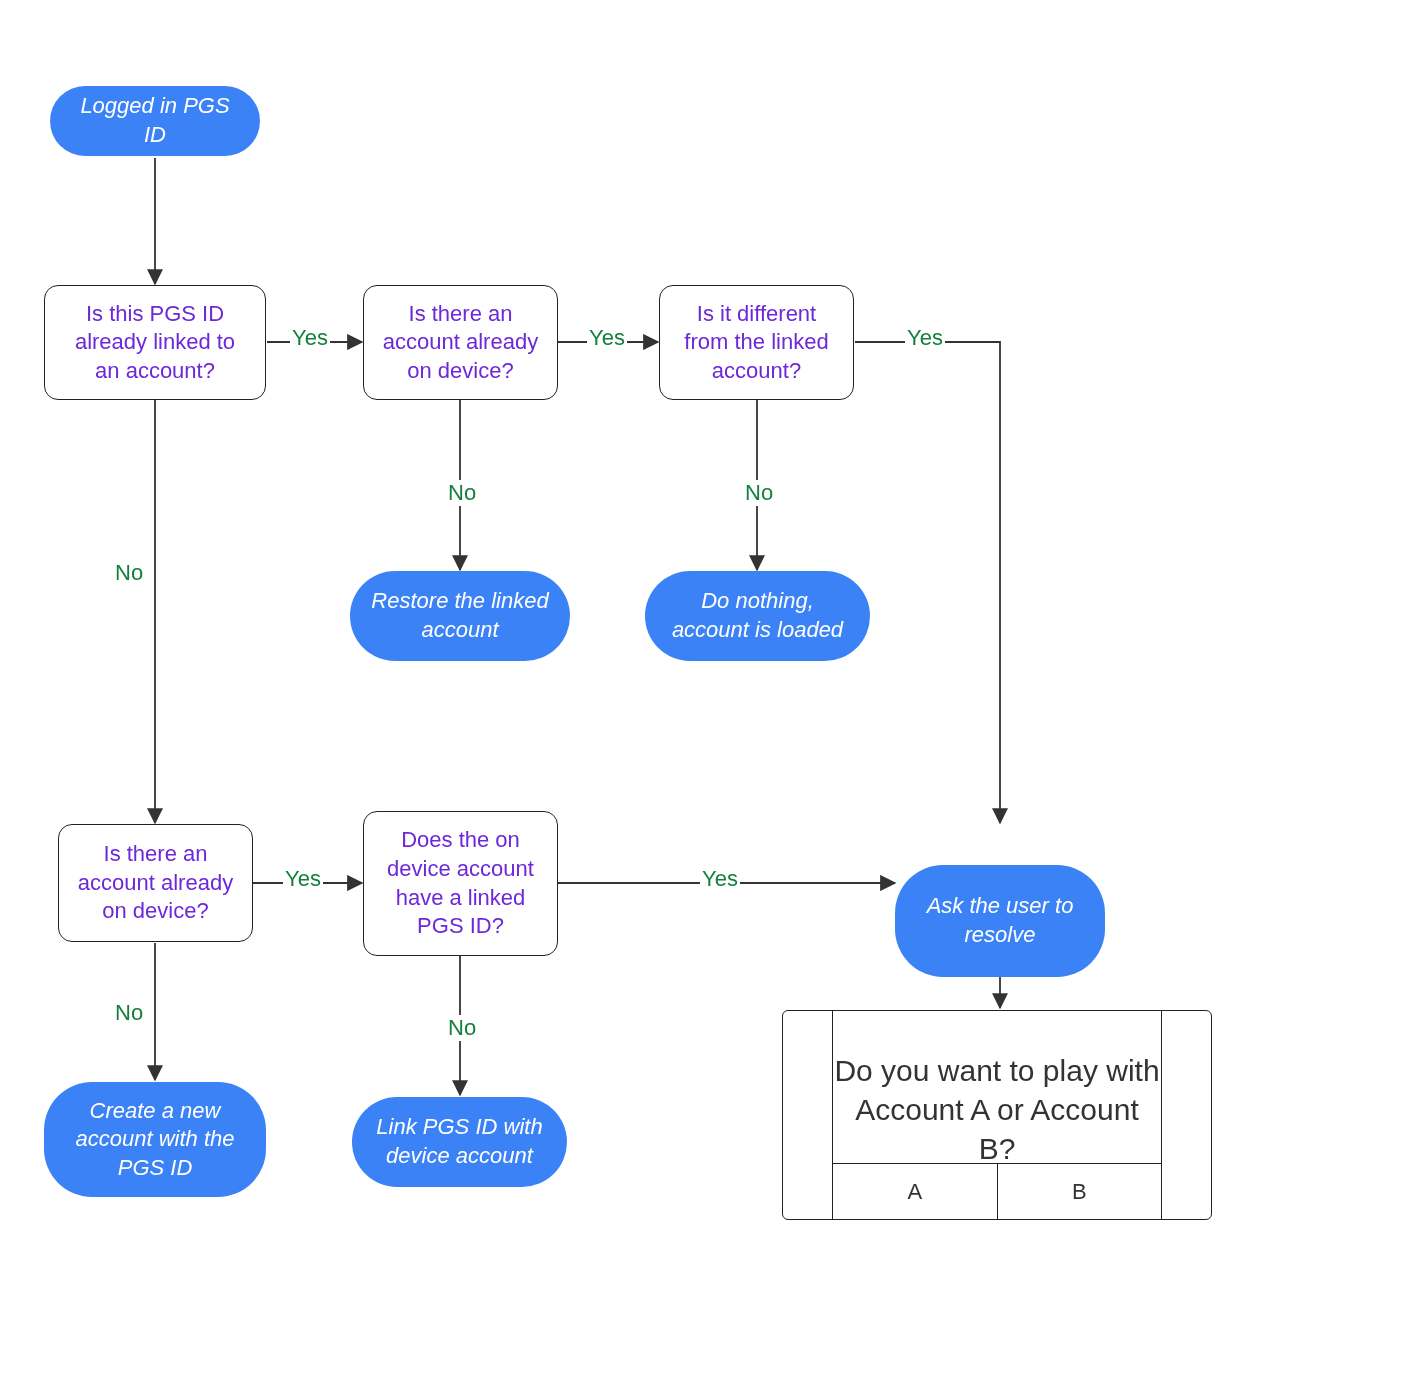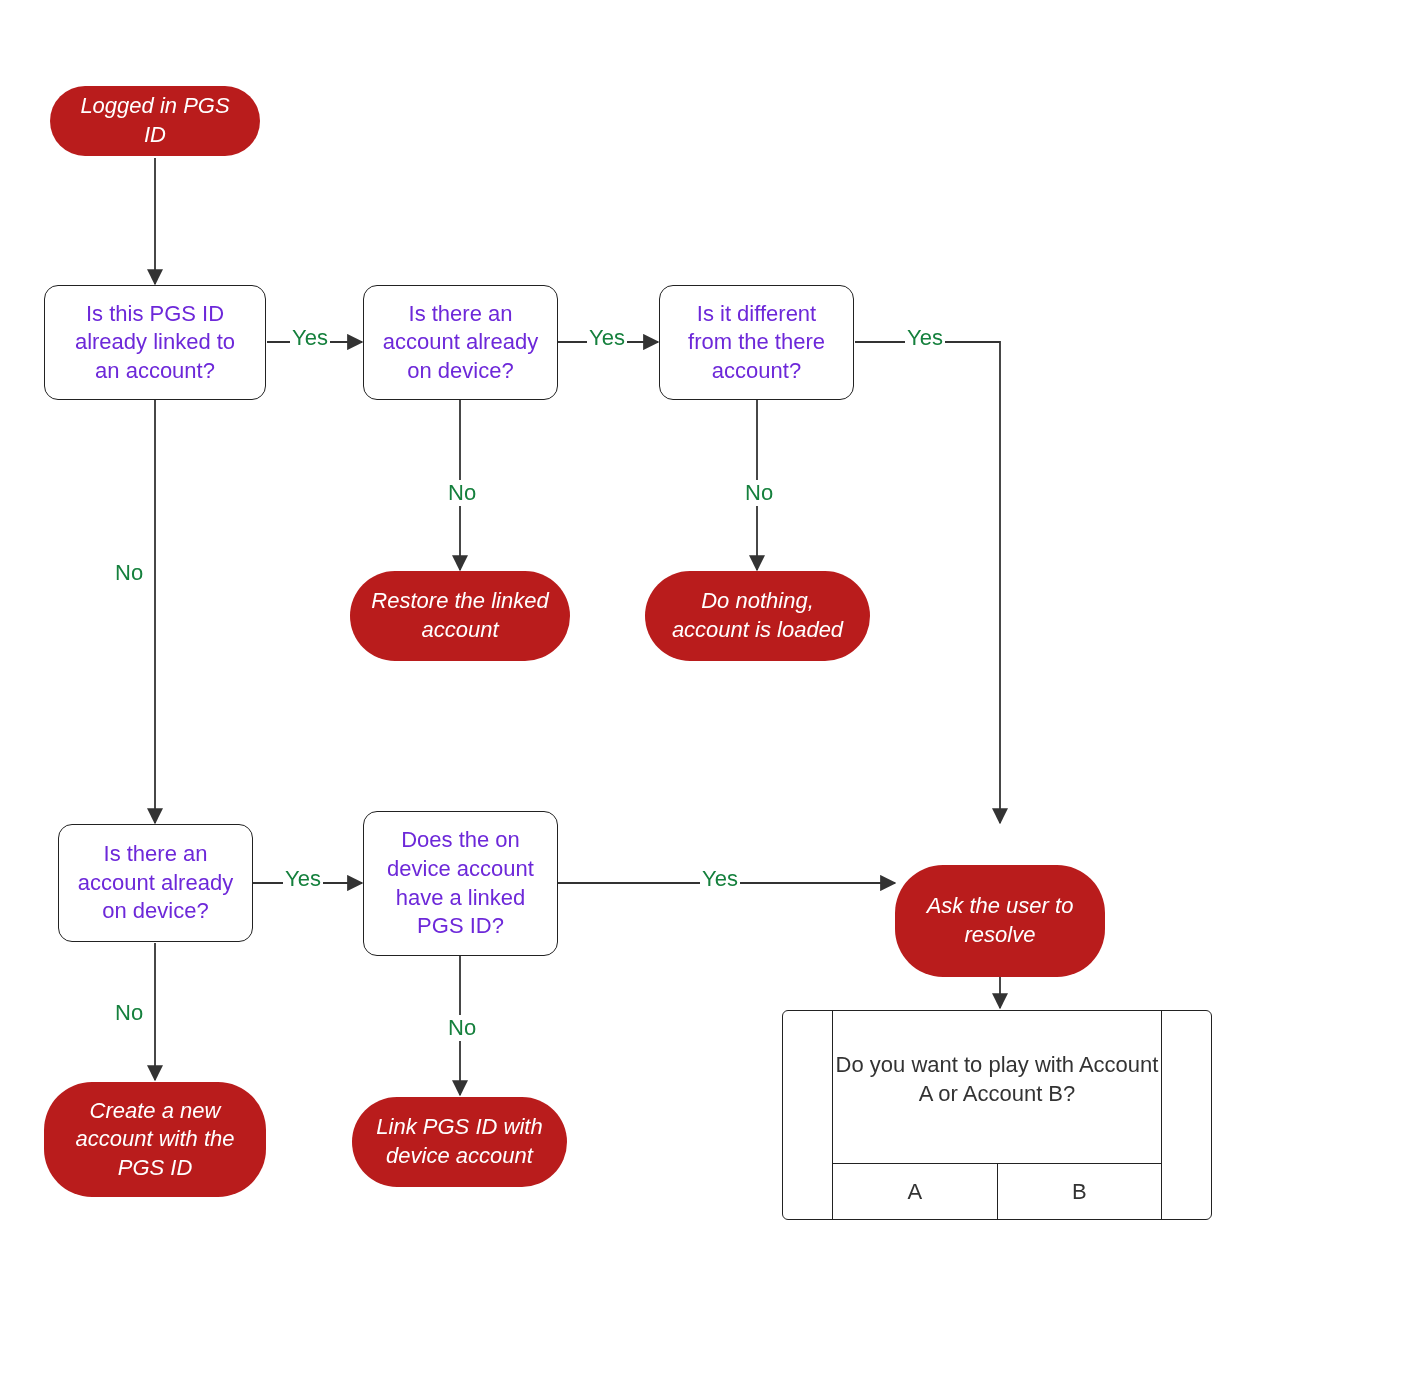--- a/index.html
+++ b/index.html
@@ -19,21 +19,21 @@
       position: absolute;
       display: flex;
       align-items: center;
       justify-content: center;
       text-align: center;
       font-size: 22px;
       color: #6d28d9;
       line-height: 1.3;
     }
     .terminal {
-      background: #b91c1c;
+      background: #3b82f6;
       color: #ffffff;
       font-style: italic;
       border-radius: 999px;
       padding: 10px 18px;
     }
     .terminal-lg {
       border-radius: 48px;
     }
     .decision {
       background: #ffffff;
@@ -57,21 +57,21 @@
     }
     .dialog {
       position: absolute;
       border: 1.5px solid #222;
       border-radius: 6px;
       background: #ffffff;
       overflow: hidden;
     }
     .dialog-body {
       text-align: center;
-      font-size: 22px;
+      font-size: 30px;
       color: #333;
       line-height: 1.3;
     }
     .dialog-buttons {
       position: absolute;
       bottom: 0;
       left: 50px;
       right: 50px;
       height: 56px;
       display: flex;
@@ -141,21 +141,21 @@
 
   <div class="node decision" style="left:44px; top:285px; width:222px; height:115px;">
     <span>Is this PGS ID already linked to an account?</span>
   </div>
 
   <div class="node decision" style="left:363px; top:285px; width:195px; height:115px;">
     <span>Is there an account already on device?</span>
   </div>
 
   <div class="node decision" style="left:659px; top:285px; width:195px; height:115px;">
-    <span>Is it different from the there account?</span>
+    <span>Is it different from the linked account?</span>
   </div>
 
   <div class="node terminal terminal-lg" style="left:645px; top:571px; width:225px; height:90px;">
     <span>Do nothing, account is loaded</span>
   </div>
 
   <div class="node terminal terminal-lg" style="left:350px; top:571px; width:220px; height:90px;">
     <span>Restore the linked account</span>
   </div>
 

